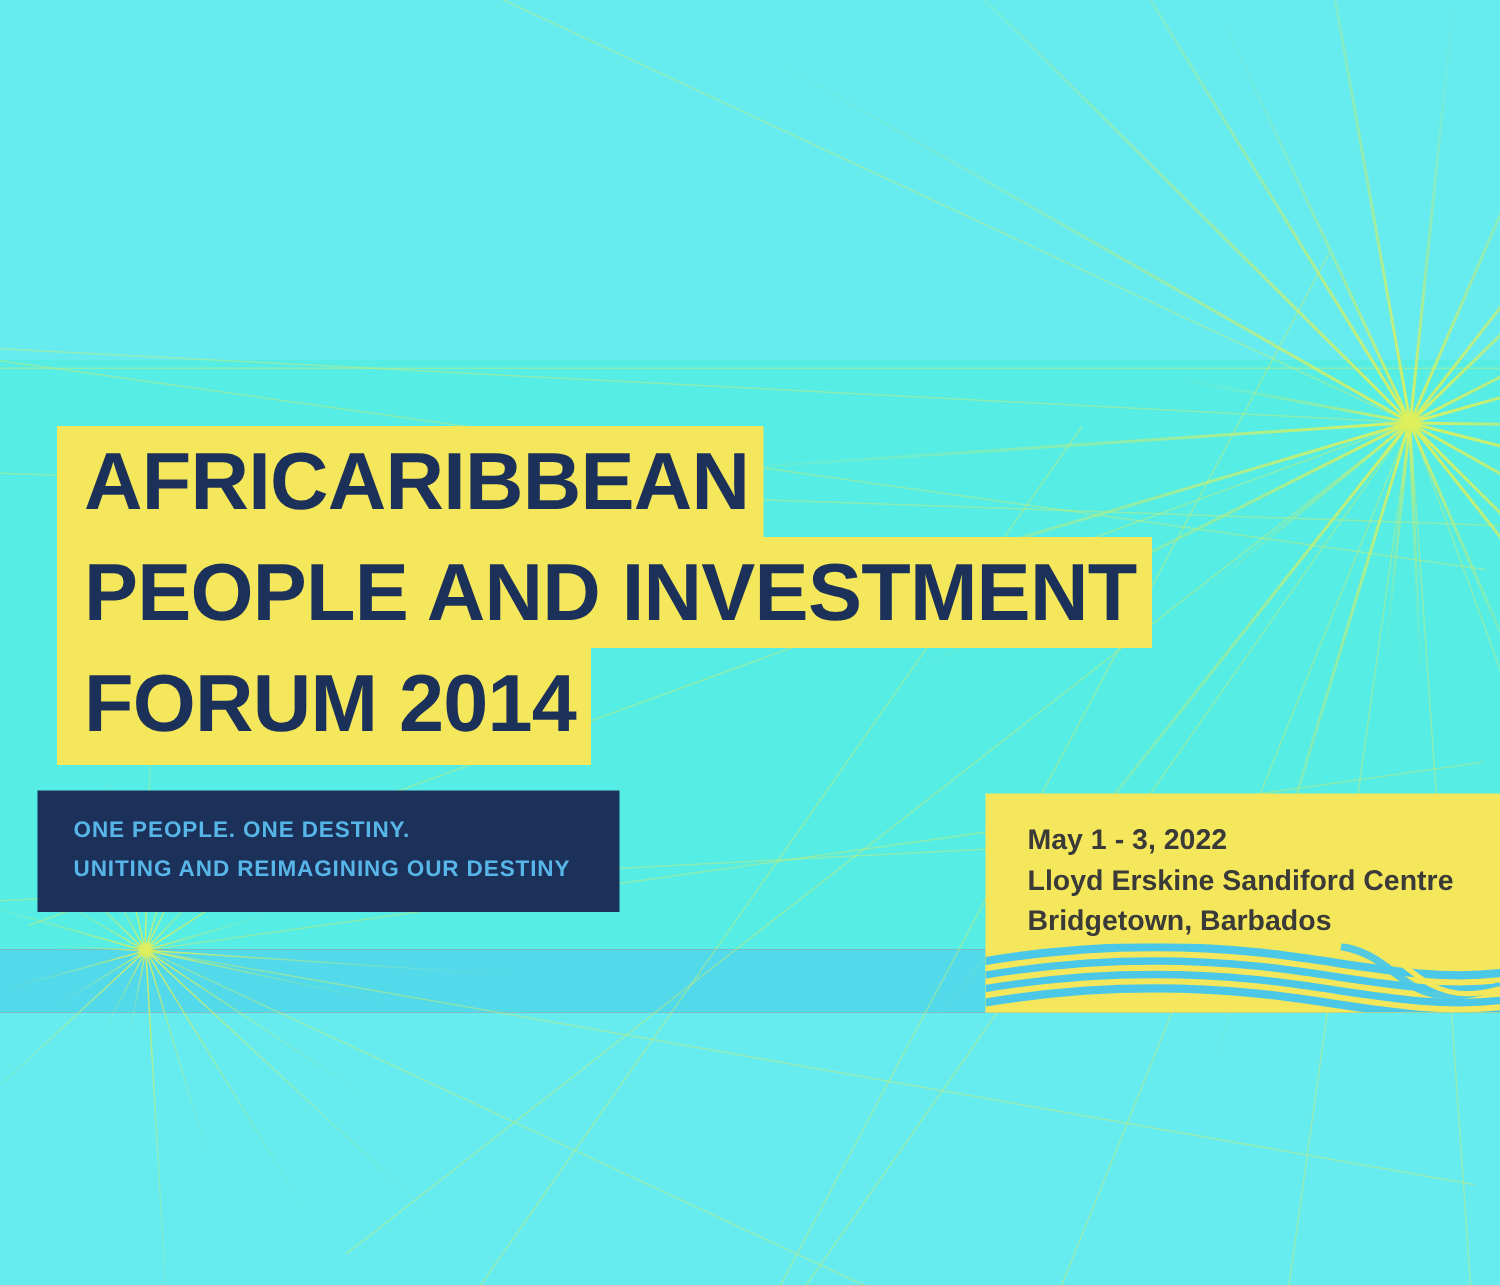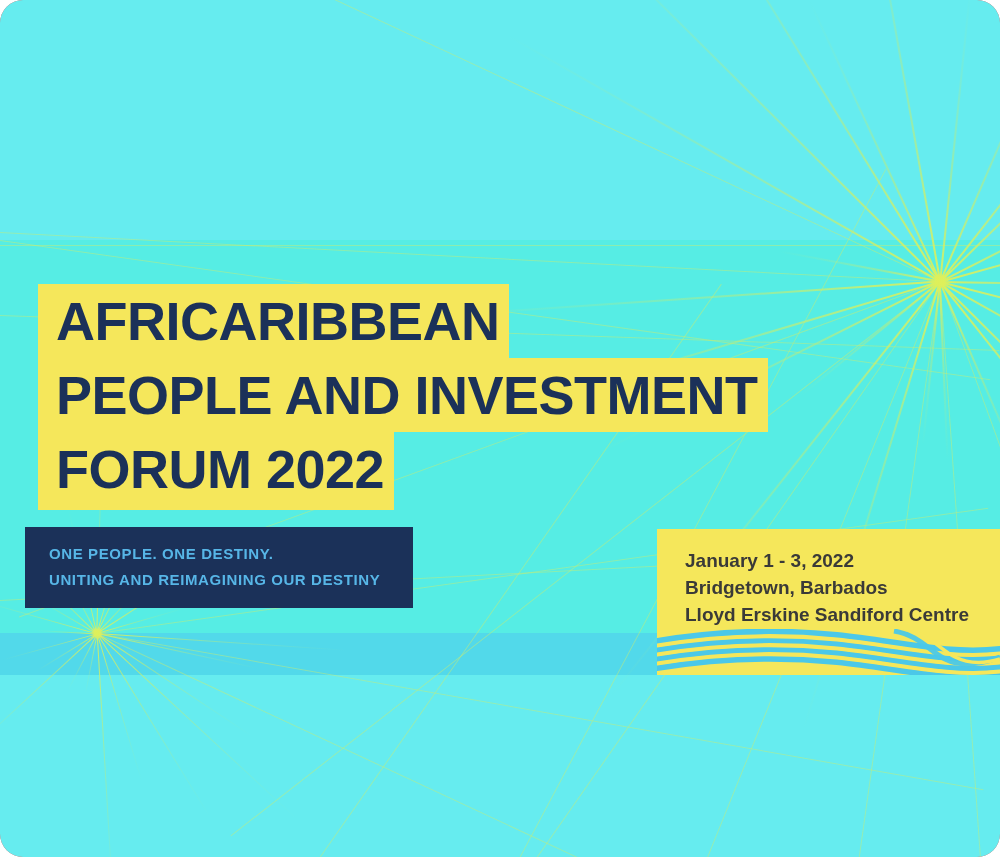--- a/index.html
+++ b/index.html
@@ -10,21 +10,20 @@
   body {
     font-family: "Liberation Sans", sans-serif;
   }
 
   #banner {
     position: relative;
     width: 1000px;
     height: 857px;
     overflow: hidden;
     background: #ef4444;
-    border-radius: 23px;
   }
 
   
   .band {
     position: absolute;
     left: 0;
     width: 1000px;
   }
   #band-top    { top: 0;    height: 240px; background: #66ECEF; }
   #band-mid    { top: 240px; height: 393px; background: #56EDE4; }
@@ -241,33 +240,33 @@
       <div class="ray" style="width: 104.418px; transform: rotate(286.423deg);"></div>
       <div class="ray" style="width: 114.122px; transform: rotate(296.219deg);"></div>
       <div class="ray" style="width: 73.9375px; transform: rotate(313.486deg);"></div>
       <div class="ray" style="width: 197.173px; transform: rotate(327.143deg);"></div>
       <div class="ray" style="width: 93.202px; transform: rotate(343.845deg);"></div>
     </div>
 
   <div id="title-block">
     <span class="title-line" id="title-line-1">AFRICARIBBEAN</span>
     <span class="title-line" id="title-line-2">PEOPLE AND INVESTMENT</span>
-    <span class="title-line" id="title-line-3">FORUM 2022</span>
+    <span class="title-line" id="title-line-3">FORUM 2014</span>
   </div>
 
   <div id="tagline-box">
     <span class="tagline-line">ONE PEOPLE. ONE DESTINY.</span>
     <span class="tagline-line">UNITING AND REIMAGINING OUR DESTINY</span>
   </div>
 
   <div id="info-box">
     <div id="info-text">
-      <span class="info-line">January 1 - 3, 2022</span>
+      <span class="info-line">May 1 - 3, 2022</span>
+      <span class="info-line">Lloyd Erskine Sandiford Centre</span>
       <span class="info-line">Bridgetown, Barbados</span>
-      <span class="info-line">Lloyd Erskine Sandiford Centre</span>
     </div>
     <svg id="info-waves" viewBox="0 0 343 46" preserveAspectRatio="none">
       <rect x="0" y="0" width="343" height="46" fill="#F5E75B"></rect>
       <g fill="none" stroke-linecap="round">
         <path d="M0,12 C60,2 120,0 180,6 C240,12 290,26 343,20" stroke="#4BC8E8" stroke-width="6"></path>
         <path d="M0,21 C60,11 120,9 180,15 C240,21 290,35 343,29" stroke="#4BC8E8" stroke-width="6"></path>
         <path d="M0,30 C60,20 120,18 180,24 C240,30 290,44 343,38" stroke="#4BC8E8" stroke-width="6"></path>
         <path d="M0,39 C60,29 120,27 180,33 C240,39 290,53 343,47" stroke="#4BC8E8" stroke-width="6"></path>
       </g>
       <g fill="none" stroke-linecap="round">

